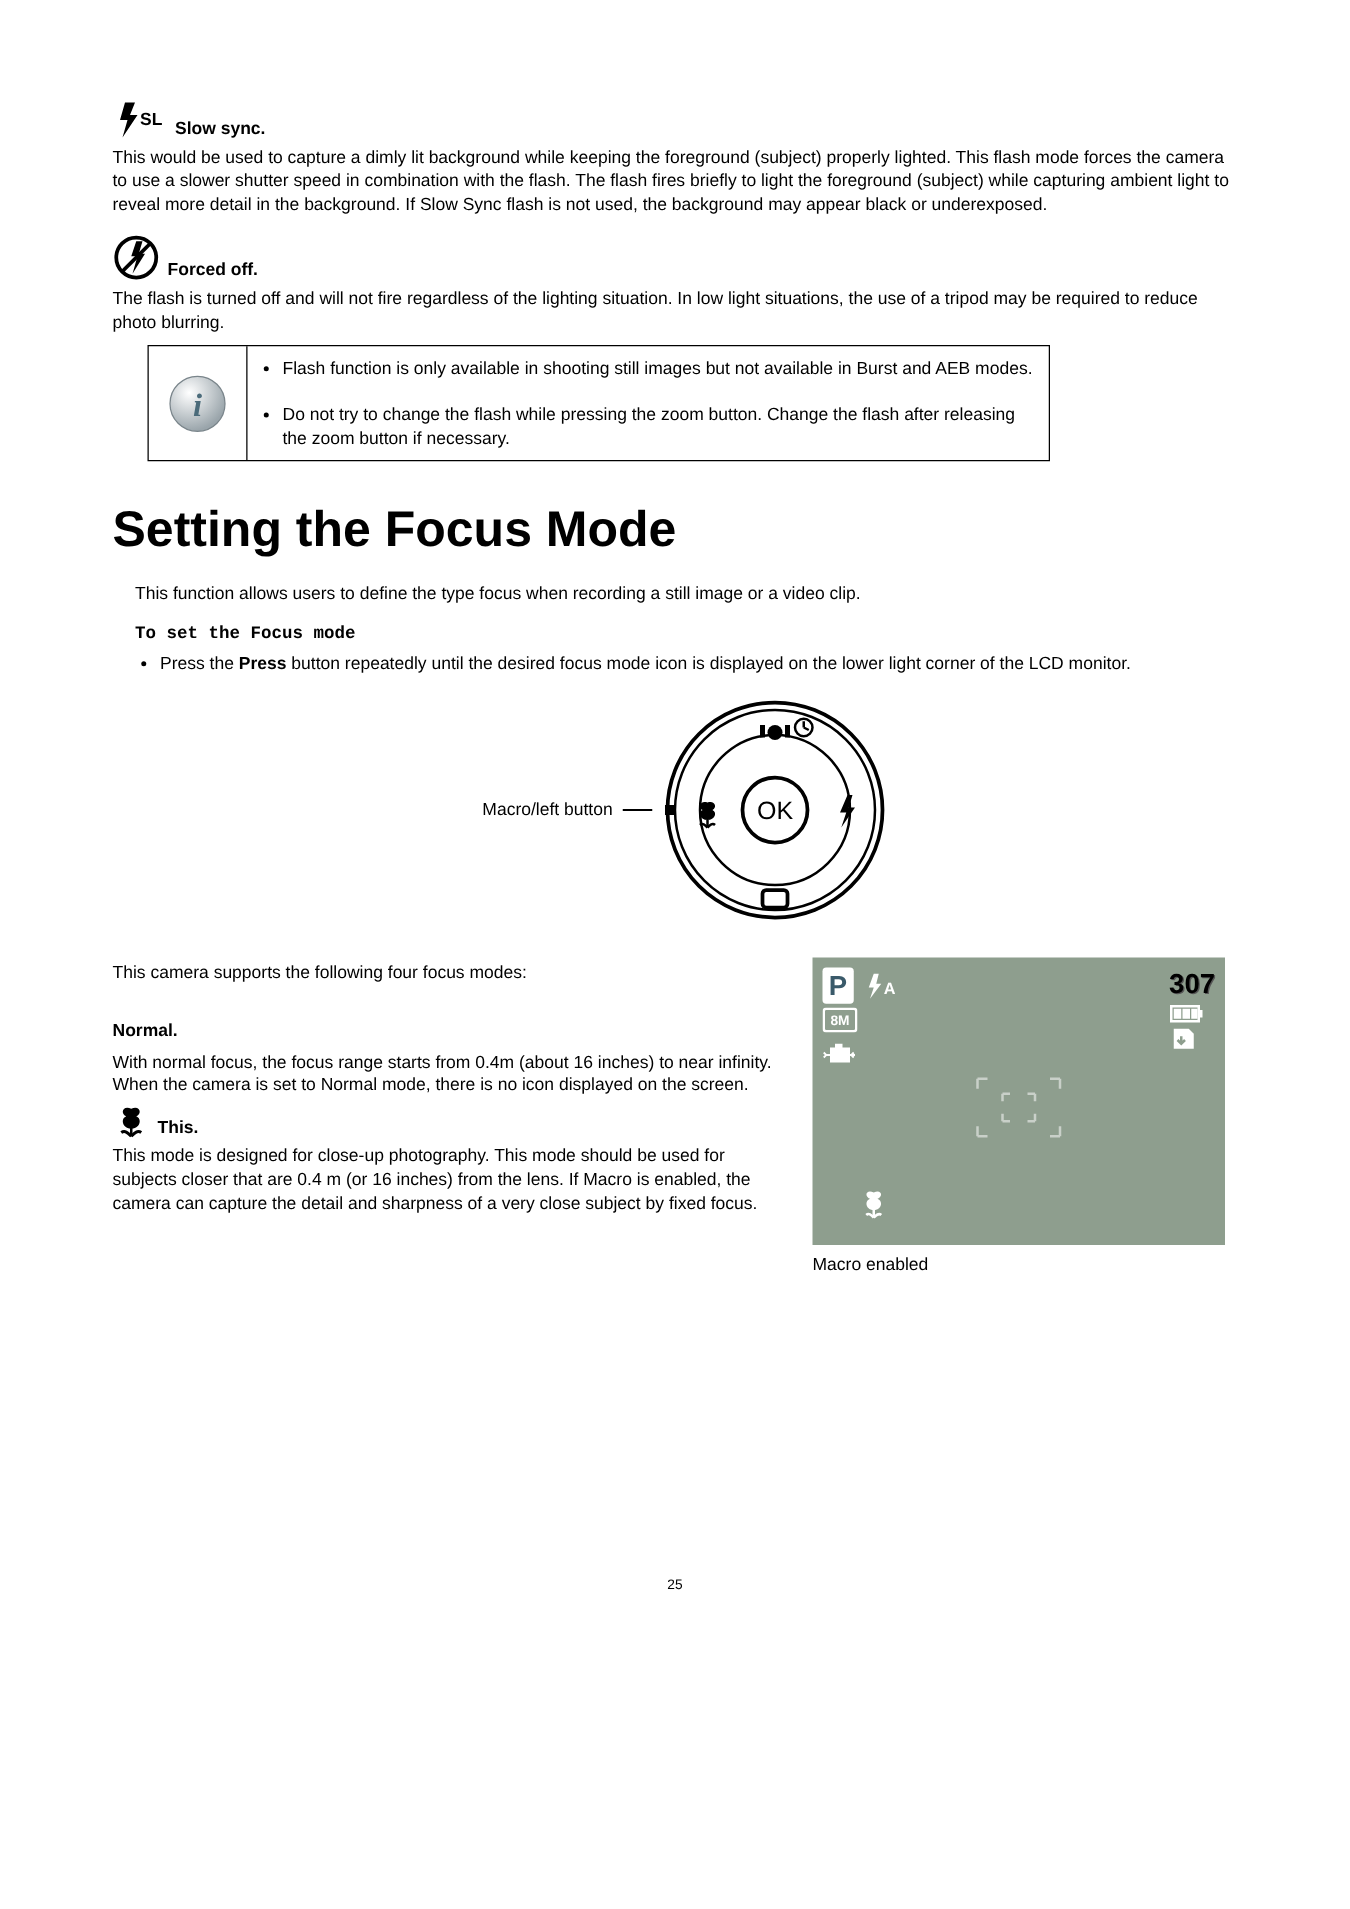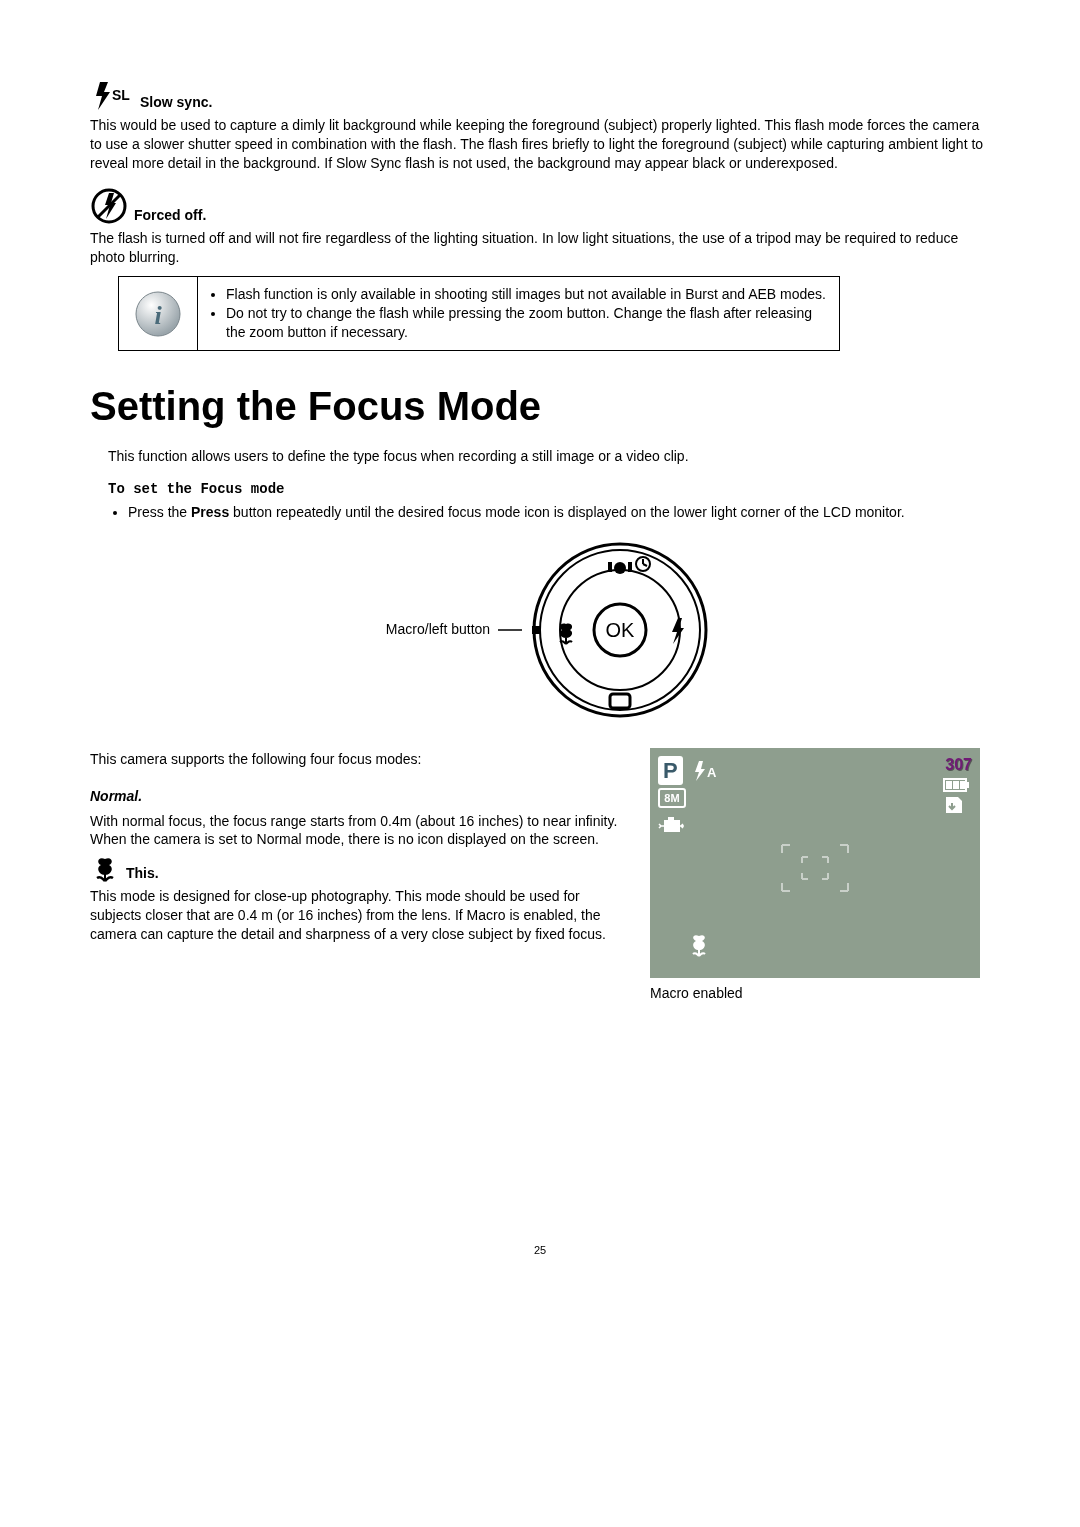--- a/index.html
+++ b/index.html
@@ -44,21 +44,21 @@
     display: flex;
     align-items: center;
     justify-content: center;
     padding: 8px 4px;
   }
   .note-content {
     padding: 8px 10px 8px 10px;
     flex: 1;
   }
   .note-content ul { margin: 0; padding-left: 18px; }
-  .note-content li { margin-bottom: 0; }
+  .note-content li { margin-bottom: 18px; }
   .note-content li:last-child { margin-bottom: 0; }
   .controller-row {
     display: flex;
     align-items: center;
     justify-content: center;
     gap: 8px;
     margin: 18px 0 28px 0;
   }
   .controller-label { font-size: 14px; padding-left: 16px; }
   .two-col {
@@ -184,21 +184,21 @@
 
       <rect x="2" y="86" width="8" height="8" fill="#000"></rect>
     </svg>
   </span>
 </div>
 
 <div class="two-col">
   <div class="left-col">
     <p>This camera supports the following four focus modes:</p>
 
-    <p class="bold" style="margin-top:18px;font-style:italic;">Normal.</p>
+    <p class="bold" style="margin-top:28px;">Normal.</p>
     <p>With normal focus, the focus range starts from 0.4m (about 16 inches) to near infinity. When the camera is set to Normal mode, there is no icon displayed on the screen.</p>
 
     <div class="icon-line" style="margin-top:8px;">
       <span>
         <svg width="30" height="26" viewBox="0 0 30 26">
           <path d="M15 18 C8 18 6 10 11 8 C6 6 8 -1 15 2 C22 -1 24 6 19 8 C24 10 22 18 15 18 Z" fill="#000"></path>
           <path d="M15 16 L15 24" stroke="#000" stroke-width="2"></path>
           <path d="M7 21 C10 19 12 21 15 24" stroke="#000" stroke-width="2.5" fill="none"></path>
           <path d="M23 21 C20 19 18 21 15 24" stroke="#000" stroke-width="2.5" fill="none"></path>
         </svg>
@@ -213,21 +213,21 @@
       <div class="lcd-top-left">
         <span style="background:#fff;color:#3a5a6a;font-weight:bold;font-size:22px;padding:0 5px;border-radius:3px;">P</span>
         <span>
           <svg width="28" height="24" viewBox="0 0 28 24">
             <path d="M8 2 L4 13 L8 13 L5 22 L14 10 L10 10 L12 2 Z" fill="#fff"></path>
             <text x="16" y="18" font-family="Arial" font-size="13" font-weight="bold" fill="#fff">A</text>
           </svg>
         </span>
       </div>
       <div class="lcd-top-right">
-        <div style="font-size:16px;font-weight:bold;color:#701a75;text-shadow:1px 1px 0 #555;">307</div>
+        <div style="font-size:22px;font-weight:bold;color:#000000;text-shadow:1px 1px 0 #555;">307</div>
         <div style="margin-top:2px;">
           <svg width="30" height="16" viewBox="0 0 30 16">
               <rect x="2" y="2" width="22" height="12" fill="none" stroke="#fff" stroke-width="2"></rect>
               <rect x="24" y="5" width="3" height="6" fill="#fff"></rect>
               <rect x="4" y="4" width="6" height="8" fill="#fff"></rect>
               <rect x="11" y="4" width="6" height="8" fill="#fff"></rect>
               <rect x="18" y="4" width="5" height="8" fill="#fff"></rect>
             </svg>
         </div>
         <div style="margin-top:2px;">

